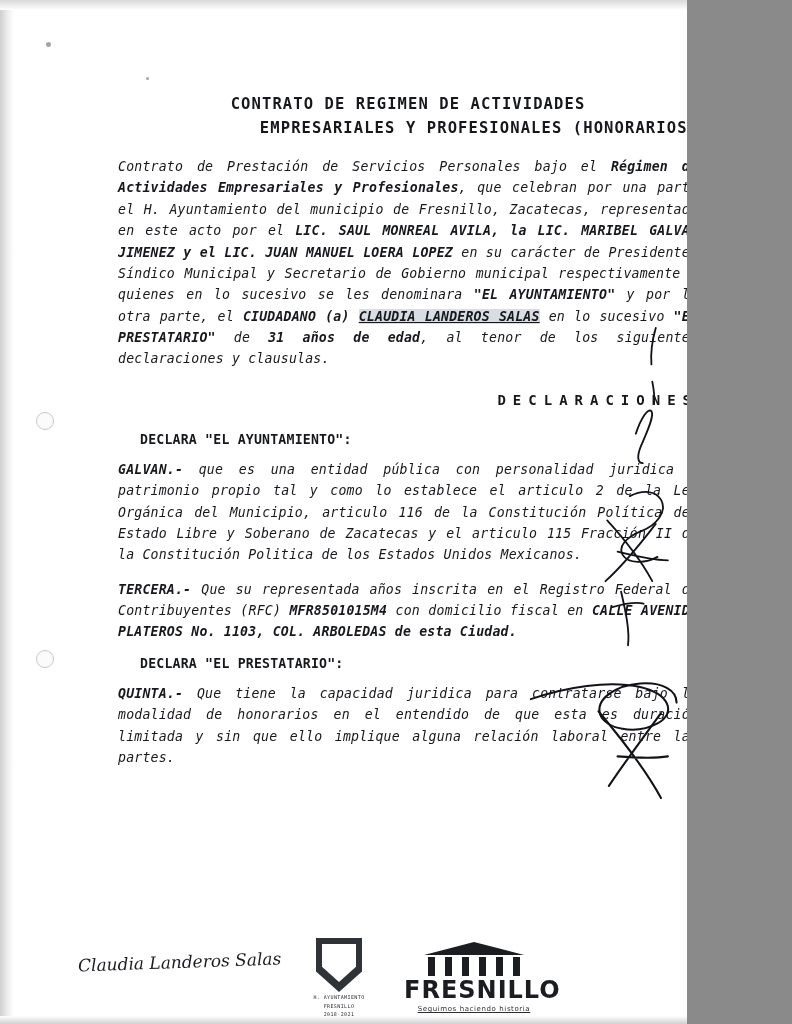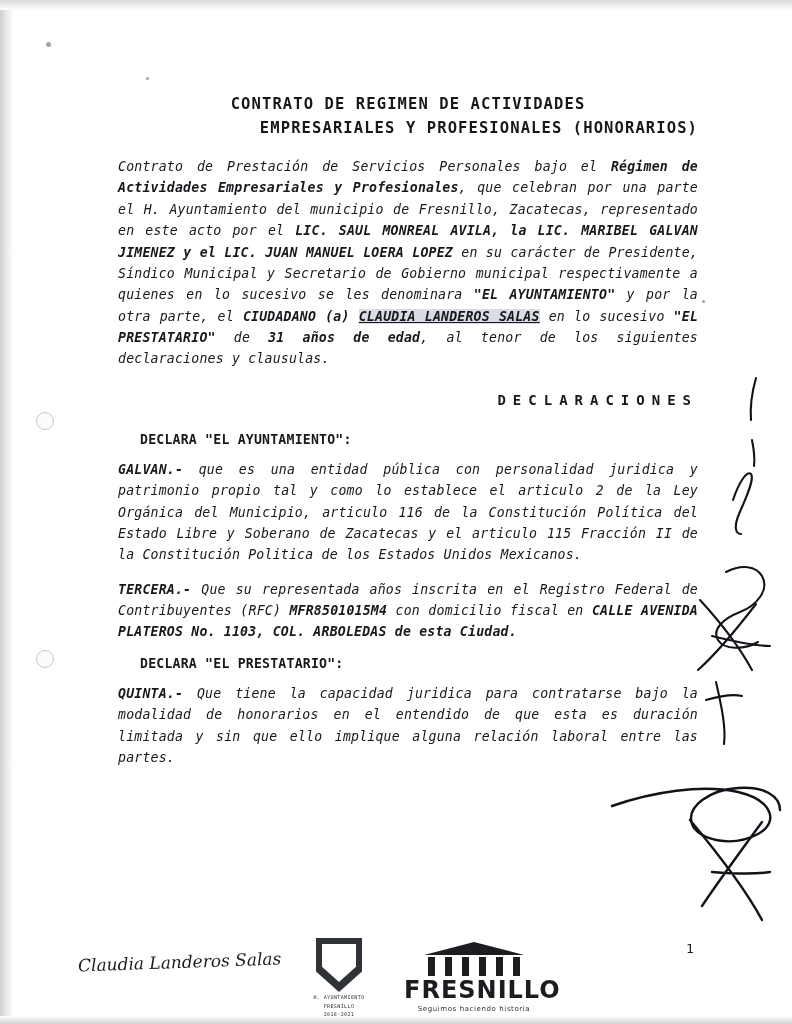--- a/index.html
+++ b/index.html
@@ -2,21 +2,21 @@
 <html><head>
 <meta charset="utf-8">
 <style>
   html, body {
     margin: 0;
     padding: 0;
     background: #8a8a8a;
   }
   .page {
     position: relative;
-    width: 792px;
+    width: 687px;
     height: 1024px;
     background: #ffffff;
     overflow: hidden;
     font-family: "DejaVu Sans Mono", monospace;
     color: #16181c;
   }
   
   .scan-edge-left {
     position: absolute;
     left: 0; top: 0; bottom: 0;
@@ -192,20 +192,21 @@
     letter-spacing: 1px;
     line-height: 1;
     margin-top: 2px;
   }
   .logo .tagline {
     font-family: "DejaVu Sans", sans-serif;
     font-size: 7px;
     letter-spacing: .6px;
     margin-top: 3px;
     color: #2b2e33;
+    text-decoration: underline;
   }
 
   .page-number {
     position: absolute;
     left: 686px;
     top: 941px;
     font-size: 13px;
     font-family: "DejaVu Sans Mono", monospace;
     color: #16181c;
   }

